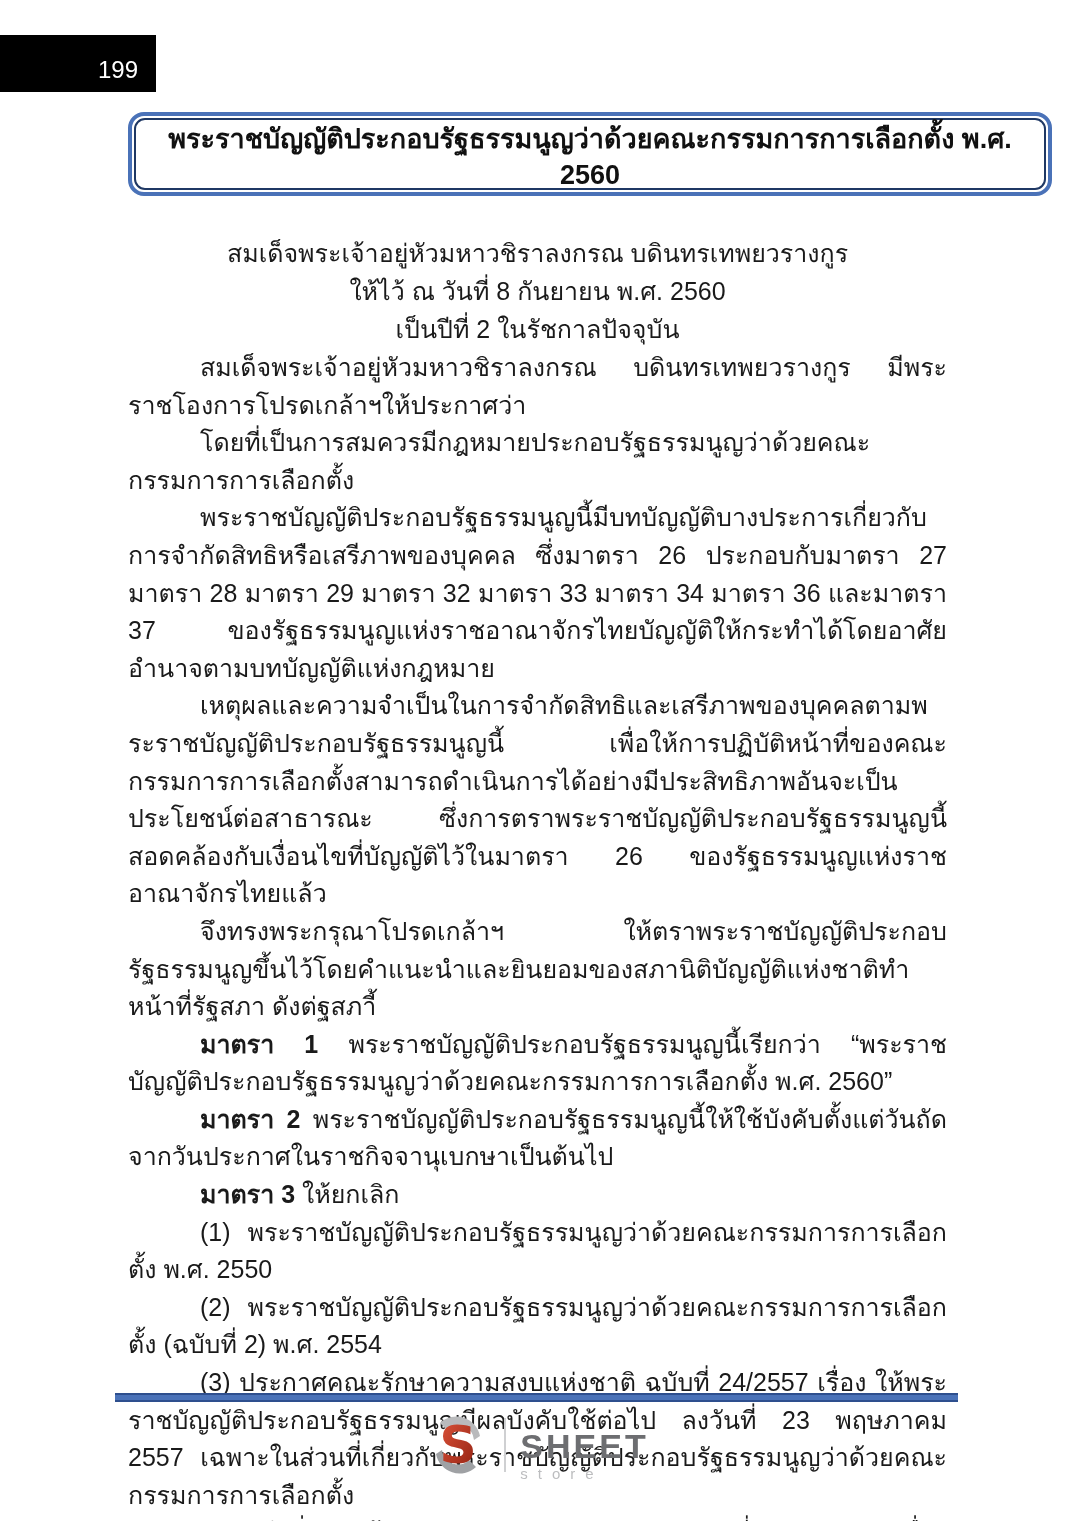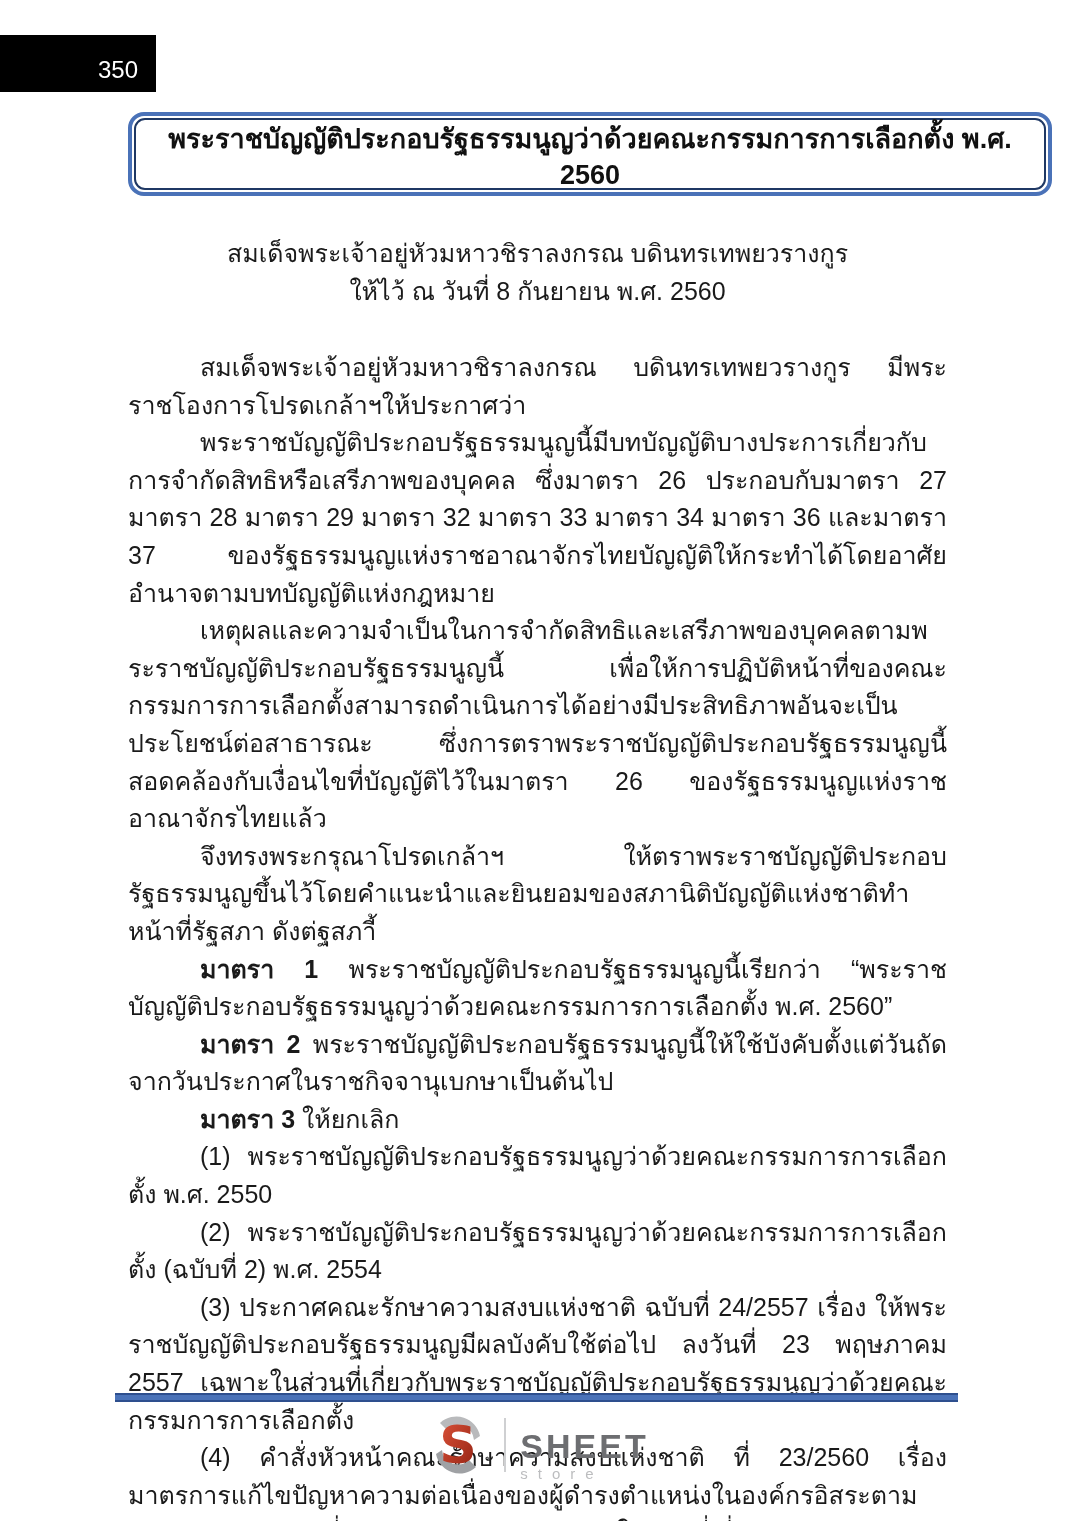--- a/index.html
+++ b/index.html
@@ -64,36 +64,38 @@
   .logo-word { display:flex; flex-direction:column;margin-top:23px; }
   .logo-sheet { font-size:34px; font-weight:bold; color:#6d6e71; letter-spacing:3px; line-height:34px; }
   .logo-store { font-size:15px; color:#bcbdbf; letter-spacing:10px; line-height:18px; margin-top:2px; }
 </style>
 </head>
 <body>
 
 <div class="page">
 
   <div class="page-number-box">
-    <span>350</span>
+    <span>199</span>
   </div>
 
   <div class="title-box">
     <div class="title-box-inner">
       <h1 class="title-text">พระราชบัญญัติประกอบรัฐธรรมนูญว่าด้วยคณะกรรมการการเลือกตั้ง พ.ศ. 2560</h1>
     </div>
   </div>
 
   <div class="preamble">
     <div>สมเด็จพระเจ้าอยู่หัวมหาวชิราลงกรณ บดินทรเทพยวรางกูร</div>
     <div>ให้ไว้ ณ วันที่ 8 กันยายน พ.ศ. 2560</div>
+    <div>เป็นปีที่ 2 ในรัชกาลปัจจุบัน</div>
   </div>
 
   <div class="body-text">
       <p class="para">สมเด็จพระเจ้าอยู่หัวมหาวชิราลงกรณ บดินทรเทพยวรางกูร มีพระราชโองการโปรดเกล้าฯให้ประกาศว่า</p>
+      <p class="para">โดยที่เป็นการสมควรมีกฎหมายประกอบรัฐธรรมนูญว่าด้วยคณะกรรมการการเลือกตั้ง</p>
       <p class="para">พระราชบัญญัติประกอบรัฐธรรมนูญนี้มีบทบัญญัติบางประการเกี่ยวกับการจำกัดสิทธิหรือเสรีภาพของบุคคล ซึ่งมาตรา 26 ประกอบกับมาตรา 27 มาตรา 28 มาตรา 29 มาตรา 32 มาตรา 33 มาตรา 34 มาตรา 36 และมาตรา 37 ของรัฐธรรมนูญแห่งราชอาณาจักรไทยบัญญัติให้กระทำได้โดยอาศัยอำนาจตามบทบัญญัติแห่งกฎหมาย</p>
       <p class="para">เหตุผลและความจำเป็นในการจำกัดสิทธิและเสรีภาพของบุคคลตามพระราชบัญญัติประกอบรัฐธรรมนูญนี้ เพื่อให้การปฏิบัติหน้าที่ของคณะกรรมการการเลือกตั้งสามารถดำเนินการได้อย่างมีประสิทธิภาพอันจะเป็นประโยชน์ต่อสาธารณะ ซึ่งการตราพระราชบัญญัติประกอบรัฐธรรมนูญนี้สอดคล้องกับเงื่อนไขที่บัญญัติไว้ในมาตรา 26 ของรัฐธรรมนูญแห่งราชอาณาจักรไทยแล้ว</p>
       <p class="para">จึงทรงพระกรุณาโปรดเกล้าฯ ให้ตราพระราชบัญญัติประกอบรัฐธรรมนูญขึ้นไว้โดยคำแนะนำและยินยอมของสภานิติบัญญัติแห่งชาติทำหน้าที่รัฐสภา ดังต่ฐสภาี้</p>
       <p class="para"><b>มาตรา 1 </b>พระราชบัญญัติประกอบรัฐธรรมนูญนี้เรียกว่า “พระราชบัญญัติประกอบรัฐธรรมนูญว่าด้วยคณะกรรมการการเลือกตั้ง พ.ศ. 2560”</p>
       <p class="para"><b>มาตรา 2 </b>พระราชบัญญัติประกอบรัฐธรรมนูญนี้ให้ใช้บังคับตั้งแต่วันถัดจากวันประกาศในราชกิจจานุเบกษาเป็นต้นไป</p>
       <p class="para"><b>มาตรา 3 </b>ให้ยกเลิก</p>
       <p class="para">(1) พระราชบัญญัติประกอบรัฐธรรมนูญว่าด้วยคณะกรรมการการเลือกตั้ง พ.ศ. 2550</p>
       <p class="para">(2) พระราชบัญญัติประกอบรัฐธรรมนูญว่าด้วยคณะกรรมการการเลือกตั้ง (ฉบับที่ 2) พ.ศ. 2554</p>
       <p class="para">(3) ประกาศคณะรักษาความสงบแห่งชาติ ฉบับที่ 24/2557 เรื่อง ให้พระราชบัญญัติประกอบรัฐธรรมนูญมีผลบังคับใช้ต่อไป ลงวันที่ 23 พฤษภาคม 2557 เฉพาะในส่วนที่เกี่ยวกับพระราชบัญญัติประกอบรัฐธรรมนูญว่าด้วยคณะกรรมการการเลือกตั้ง</p>
       <p class="para">(4) คำสั่งหัวหน้าคณะรักษาความสงบแห่งชาติ ที่ 23/2560 เรื่อง มาตรการแก้ไขปัญหาความต่อเนื่องของผู้ดำรงตำแหน่งในองค์กรอิสระตามรัฐธรรมนูญ ลงวันที่ 5 เมษายน 2560 เฉพาะในส่วนที่เกี่ยวกับคณะกรรมการการเลือกตั้งและกรรมการการเลือกตั้ง</p>

